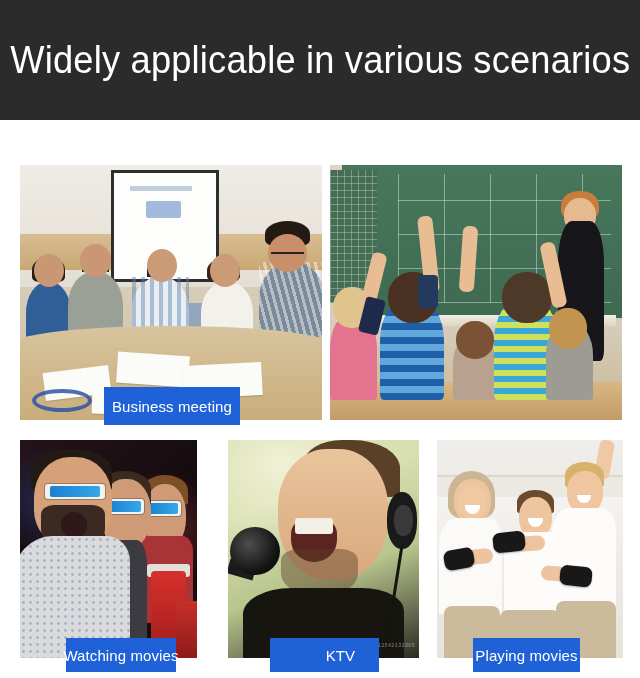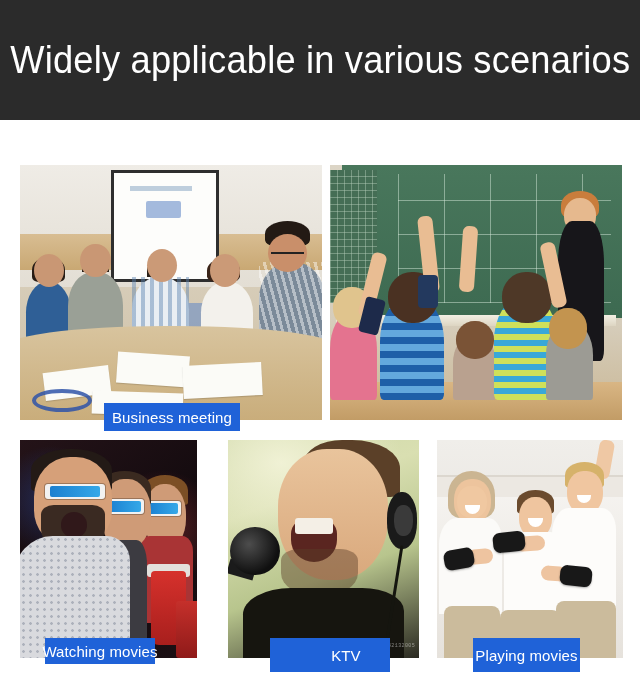--- a/index.html
+++ b/index.html
@@ -309,21 +309,21 @@
         <div class="d5h"></div>
       <div class="head d5"></div>
         <div class="glasses"></div>
       <div class="table"></div>
       <div class="paper pp1"></div>
         <div class="paper pp2"></div>
       <div class="paper pp3"></div>
         <div class="paper pp4"></div>
       <div class="cord"></div>
     </div>
-    <div class="caption" style="left:84px; top:222px; width:136px; height:28px;margin-top:16px;">Business meeting</div>
+    <div class="caption" style="left:84px; top:222px; width:136px; height:38px;">Business meeting</div>
   </div>
 
   <div class="card" style="left:330px; top:165px; width:292px; height:255px;">
     <div class="photo p2">
       <div class="chalk"></div>
       <div class="mesh"></div>
       <div class="rail"></div>
       <div class="teach-hair"></div>
       <div class="teach-head"></div>
       <div class="teach-body"></div>
@@ -362,40 +362,40 @@
       <div class="m-hair"></div>
         <div class="m-head"></div>
       <div class="m-beard"></div>
         <div class="m-mouth"></div>
       <div class="g g1"></div>
       <div class="m-body"></div>
       <div class="lid"></div>
         <div class="cup"></div>
         <div class="cup2"></div>
     </div>
-    <div class="caption" style="left:25px; top:198px; width:110px; height:26px;text-align:right;">Watching movies</div>
+    <div class="caption" style="left:46px; top:198px; width:110px; height:34px;text-align:right;">Watching movies</div>
   </div>
 
   <div class="card" style="left:228px; top:440px; width:191px; height:218px;">
     <div class="photo p4">
       <div class="bg2"></div>
       <div class="s-hair"></div>
       <div class="s-head"></div>
       <div class="s-mouth"></div>
       <div class="s-teeth"></div>
       <div class="s-beard"></div>
       <div class="phones"></div>
         <div class="phones2"></div>
       <div class="s-body"></div>
       <div class="mic-stem"></div>
         <div class="mic"></div>
       <div class="wire"></div>
       <div class="wm">3412542132005</div>
     </div>
-    <div class="caption" style="left:42px; top:198px; width:120px; height:34px;padding-left:32px;">KTV</div>
+    <div class="caption" style="left:42px; top:198px; width:109px; height:34px;padding-left:32px;">KTV</div>
   </div>
 
   <div class="card" style="left:437px; top:440px; width:186px; height:218px;">
     <div class="photo p5">
       <div class="sofa"></div>
       <div class="sofa-back"></div>
       <div class="arm-up"></div>
       <div class="boy2-hair"></div>
         <div class="boy2-head"></div>
         <div class="smile sm3"></div>

